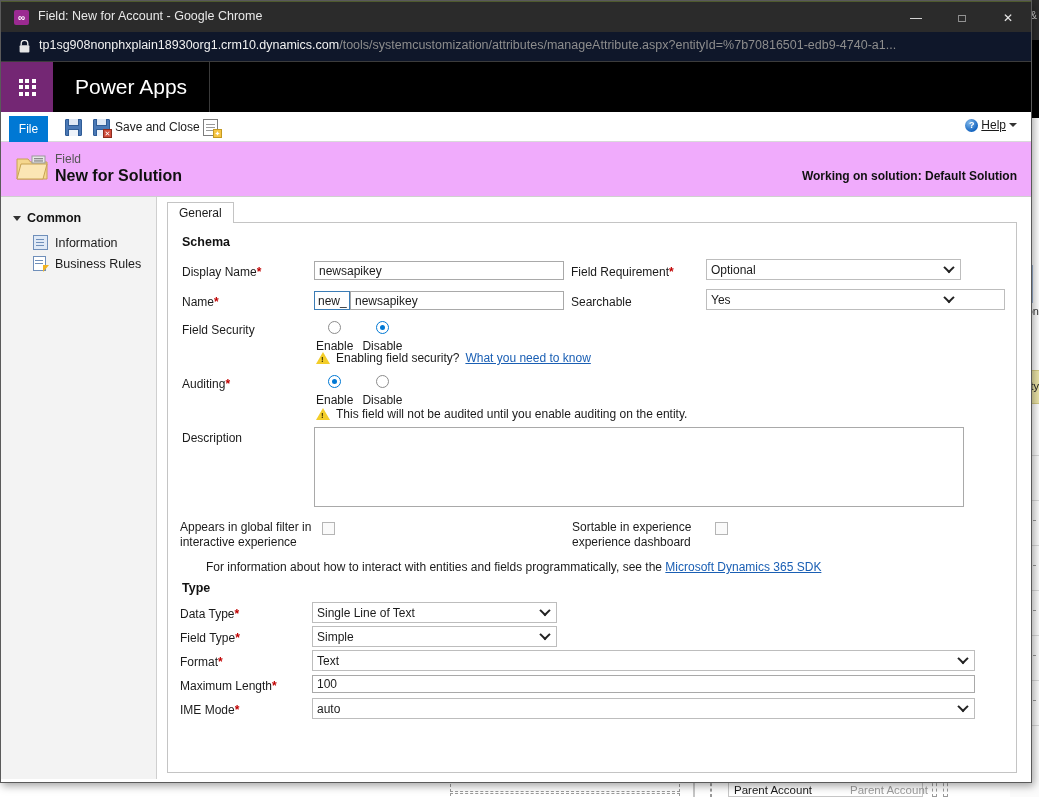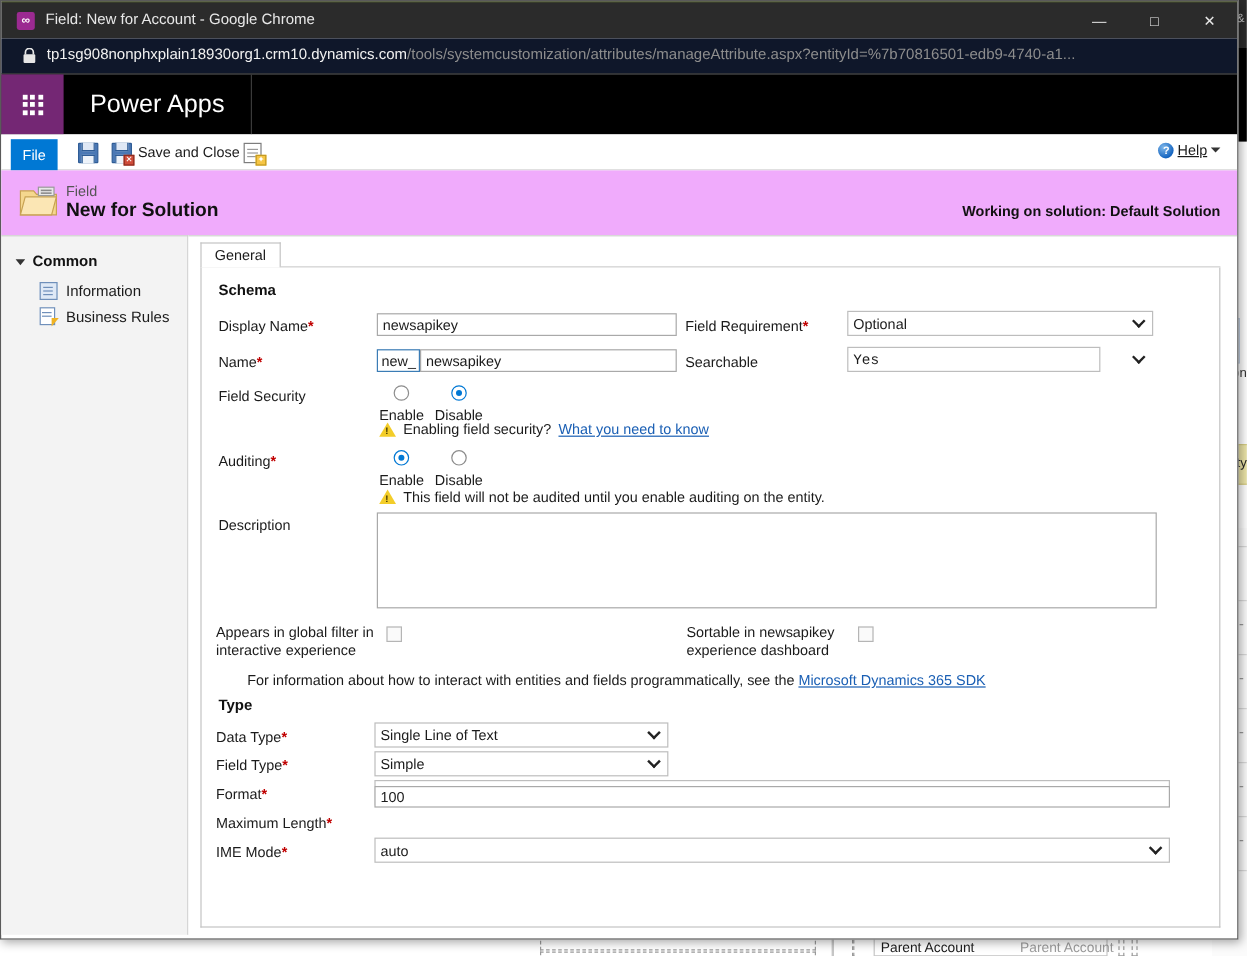--- a/index.html
+++ b/index.html
@@ -432,21 +432,21 @@
         <div class="lbl" style="left:14px; top:72px;">
           <span>Name</span><span class="req">*</span>
         </div>
         <input class="inp prefix" style="left: 146px; top: 68px; width: 36px;" value="new_">
         <input class="inp" style="left: 182px; top: 68px; width: 214px;" value="newsapikey">
 
         <div class="lbl" style="left:403px; top:72px;">
           <span>Searchable</span><span class="req"></span>
         </div>
         <div class="sel-wrap" style="left:538px; top:66px; width:255px;">
-          <select class="sel" style="left:0; top:0; width:211px; position:relative;font-family:Liberation Mono, monospace;">
+          <select class="sel" style="left:0; top:0; width:299px; position:relative;">
             <option>Yes</option>
           </select>
           <span class="sel-chev"></span>
         </div>
 
         <div class="lbl" style="left:14px; top:100px;">
           <span>Field Security</span><span class="req"></span>
         </div>
         <div class="radio-row" style="left:148px; top:98px;">
           <span class="radio">
@@ -486,21 +486,21 @@
 
         <div class="lbl" style="left:14px; top:208px;">
           <span>Description</span><span class="req"></span>
         </div>
         <textarea class="txtarea" style="left: 146px; top: 204px; width: 650px; height: 80px;"></textarea>
 
         <div class="note" style="left:12px; top:297px;">Appears in global filter in</div>
         <div class="note" style="left:12px; top:312px;">interactive experience</div>
         <span class="cbx" style="left:154px; top:299px;"></span>
 
-        <div class="note" style="left:404px; top:297px;">Sortable in newsapikey</div>
+        <div class="note" style="left:404px; top:297px;">Sortable in experience</div>
         <div class="note" style="left:404px; top:312px;">experience dashboard</div>
         <span class="cbx" style="left:547px; top:299px;"></span>
 
         <div class="note" style="left:6px; top:337px;margin-left:32px;">
           <span>For information about how to interact with entities and fields programmatically, see the</span>
           <span class="lnk">Microsoft Dynamics 365 SDK</span>
         </div>
 
         <div class="sect-title" style="left:14px; top:358px;">Type</div>
 
@@ -530,21 +530,21 @@
         <div class="sel-wrap" style="left:144px; top:427px; width:663px;">
           <select class="sel" style="position:relative; left:0; top:0; width:663px;">
             <option>Text</option>
           </select>
           <span class="sel-chev"></span>
         </div>
 
         <div class="lbl" style="left:12px; top:456px;">
           <span>Maximum Length</span><span class="req">*</span>
         </div>
-        <input class="inp" style="left: 144px; top: 432px; width: 663px; height: 18px;" value="100">
+        <input class="inp" style="left: 144px; top: 452px; width: 663px; height: 18px;" value="100">
 
         <div class="lbl" style="left:12px; top:480px;">
           <span>IME Mode</span><span class="req">*</span>
         </div>
         <div class="sel-wrap" style="left:144px; top:475px; width:663px;">
           <select class="sel" style="position:relative; left:0; top:0; width:663px;">
             <option>auto</option>
           </select>
           <span class="sel-chev"></span>
         </div>

